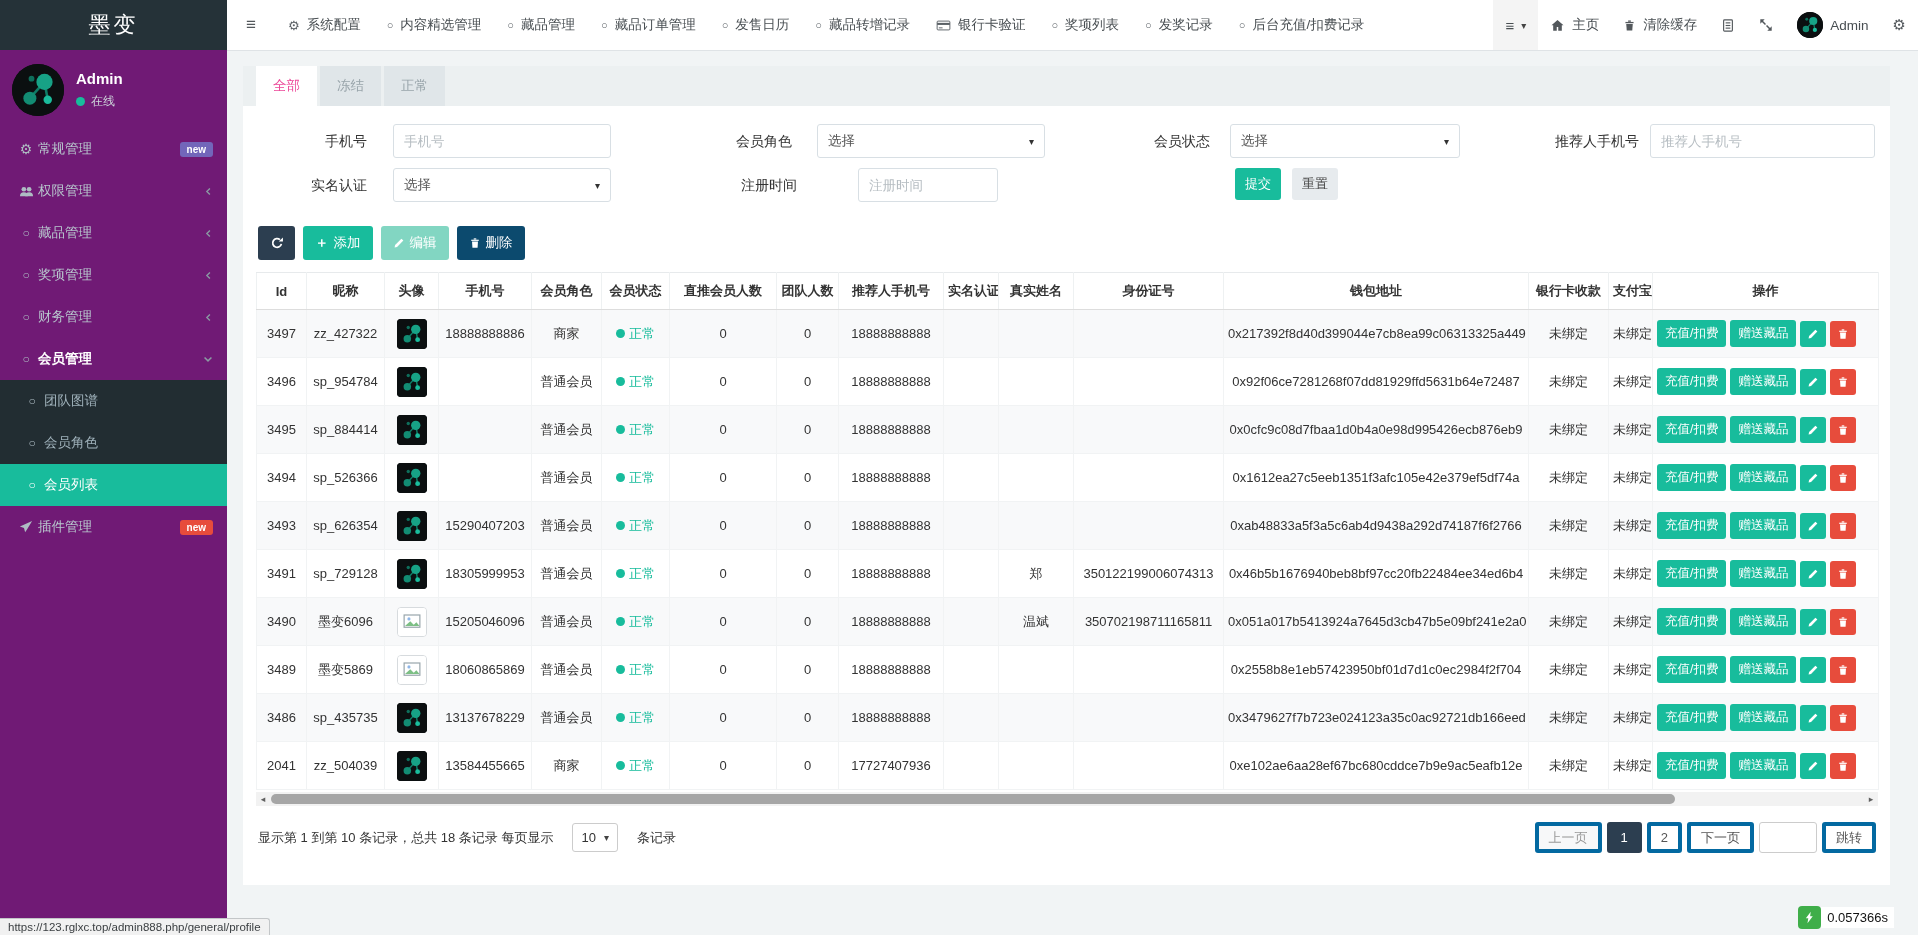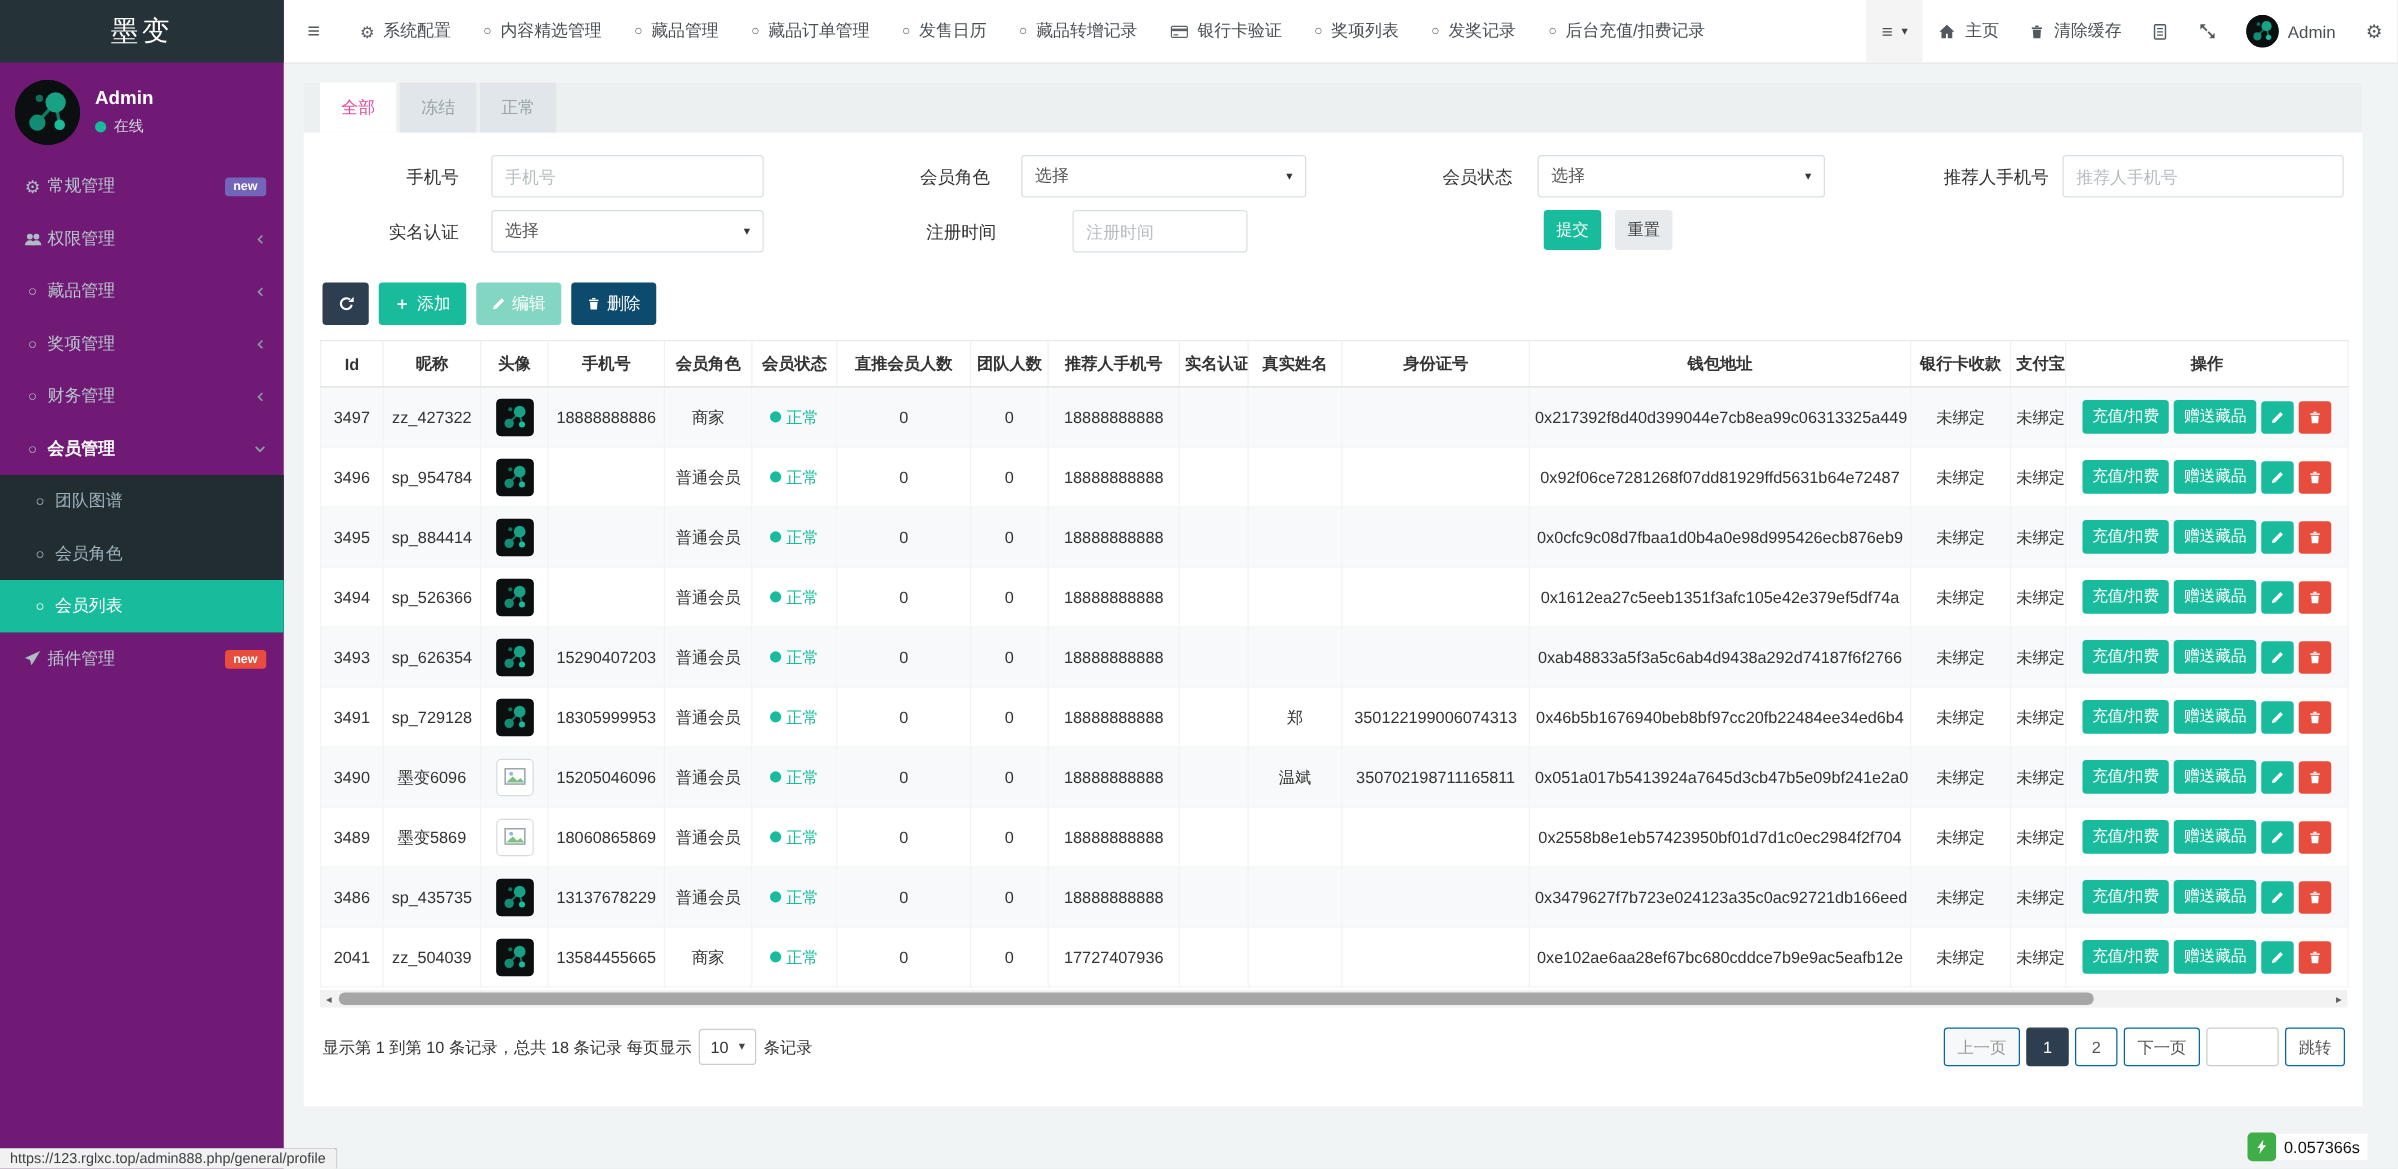--- a/index.html
+++ b/index.html
@@ -78,36 +78,36 @@
   table.grid td{height:47px;font-size:13px;color:#333;text-align:center;border:1px solid #f1f3f4;
                 padding:0 4px;white-space:nowrap;overflow:hidden;}
   tbody tr:nth-child(odd){background:#f8f9fa;}
   td.c-wallet{font-size:12.5px;}
   td.c-id_card{font-size:12.5px;}
   .st-normal{color:#18bc9c;display:inline-flex;align-items:center;gap:4px;}
   .st-normal .dot{width:9px;height:9px;border-radius:50%;background:#18bc9c;display:inline-block;}
   th.c-action,td.c-action{border-left:1px solid #e2e5e7;box-shadow:-6px 0 6px -5px rgba(0,0,0,.25);}
   .row-avatar{width:30px;height:30px;border-radius:4px;background:#0b0f10;display:inline-block;overflow:hidden;vertical-align:middle;}
   .row-avatar.photo{background:#fff;border:1px solid #d7dbde;box-sizing:border-box;}
-  .acts{display:flex;align-items:center;justify-content:center;gap:4px;}
+  .acts{display:flex;align-items:center;gap:4px;}
   .acts .btn{height:27px;padding:0 8px;font-size:12.5px;}
   .acts .btn.mini{width:26px;height:26px;padding:0;}
   .btn-red{background:#e74c3c;}
   
   .hscroll{height:14px;background:#f2f2f2;margin-top:2px;position:relative;display:flex;align-items:center;}
   .hs-arrow{width:14px;height:14px;display:flex;align-items:center;justify-content:center;font-size:9px;color:#606060;cursor:pointer;}
   .hs-thumb{position:absolute;left:15px;width:1404px;top:2px;height:10px;background:#a6a6a6;border-radius:5px;cursor:grab;}
   .hs-right{margin-left:auto;}
   
   .pgrow{display:flex;align-items:center;padding:16px 2px 20px 2px;font-size:13px;color:#333;}
-  .pg-summary{display:flex;align-items:center;gap:6px;}
+  .pg-summary{display:flex;align-items:center;gap:19px;}
   .pp-select{display:inline-flex;align-items:center;gap:8px;border:1px solid #ccc;border-radius:3px;height:27px;
              padding:0 8px;font-size:13px;color:#333;cursor:pointer;background:#fff;}
   .pager{margin-left:auto;display:flex;align-items:center;gap:5px;}
-  .pg-btn{min-width:34px;height:31px;box-sizing:border-box;border:1px solid #0369a1;background:#fff;border-radius:3px;
+  .pg-btn{min-width:34px;height:31px;box-sizing:border-box;border:4px solid #0369a1;background:#fff;border-radius:3px;
           display:inline-flex;align-items:center;justify-content:center;padding:0 10px;font-size:13px;color:#555;cursor:pointer;}
   .pg-btn.pgdis{color:#999;background:#f7f8f9;}
   .pg-btn.pgactive{background:#2c3e50;border-color:#2c3e50;color:#fff;}
   .pg-input{width:58px;height:31px;box-sizing:border-box;border:1px solid #ccc;border-radius:3px;outline:none;font-family:inherit;}
   
   .status-link{position:absolute;left:0;bottom:0;background:#f1f1f1;border:1px solid #c3c6c8;border-left:none;border-bottom:none;
                border-top-right-radius:3px;padding:2px 8px;font-size:11.5px;color:#3c4043;z-index:9;}
   .timing{position:absolute;right:24px;bottom:6px;display:flex;align-items:center;z-index:9;}
   .timing .t-icon{width:23px;height:23px;border-radius:4px;background:#3fae49;display:flex;align-items:center;justify-content:center;}
   .timing .t-text{background:#fff;padding:3px 6px;font-size:13px;color:#111;}

